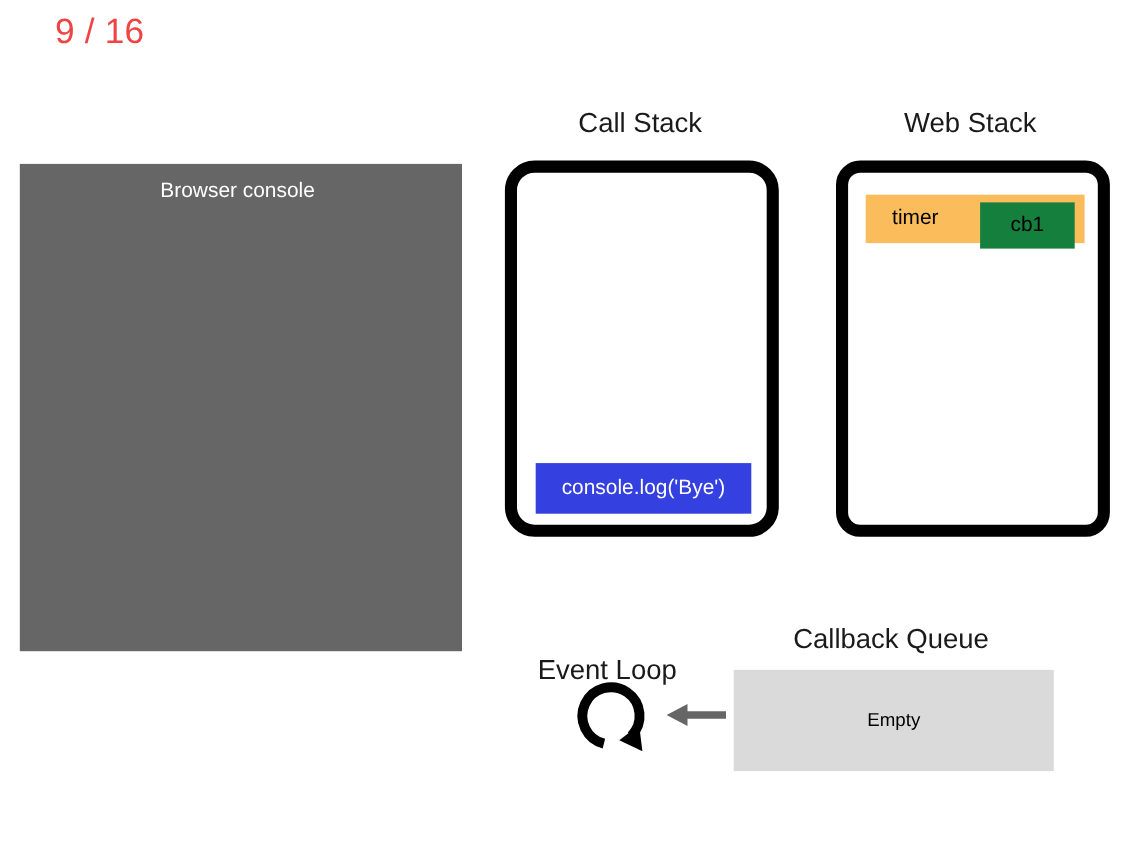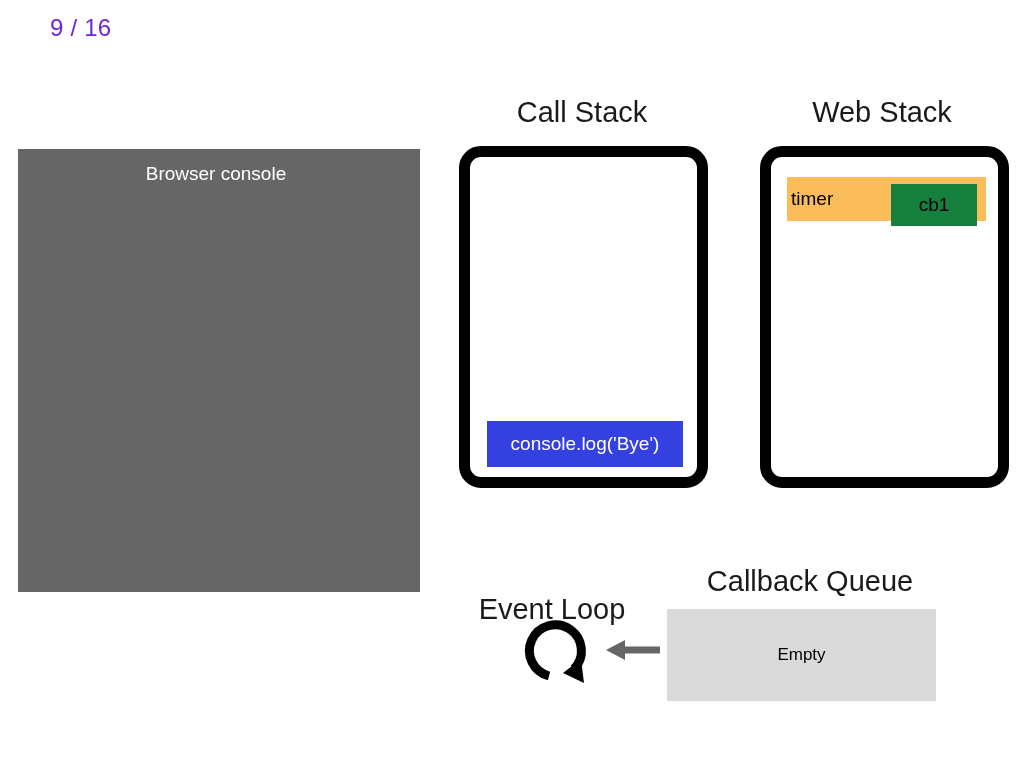--- a/index.html
+++ b/index.html
@@ -14,23 +14,23 @@
     overflow: hidden;
     font-family: "Liberation Sans", sans-serif;
     color: #000000;
   }
 
   
   .slide-counter {
     position: absolute;
     left: 50px;
     top: 13px;
-    font-size: 24px;
+    font-size: 32px;
     line-height: 30px;
-    color: #6d28d9;
+    color: #ef4444;
     letter-spacing: 0.2px;
   }
 
   
   .console-panel {
     position: absolute;
     left: 18px;
     top: 149px;
     width: 402px;
     height: 443px;
@@ -61,21 +61,21 @@
     line-height: 22px;
     color: #000000;
     white-space: pre;
   }
   .console-line.l0 { top: 31px; }
   .console-line.l1 { top: 72px; }
 
   
   .section-title {
     position: absolute;
-    font-size: 29px;
+    font-size: 25px;
     line-height: 30px;
     color: #1a1a1a;
     text-align: center;
     white-space: nowrap;
   }
   .title-callstack { left: 462px; top: 97px; width: 240px; }
   .title-webapis   { left: 762px; top: 97px; width: 240px; }
   .title-eventloop { left: 432px; top: 566px; width: 240px; margin-top: 28px; }
   .title-cbqueue   { left: 690px; top: 566px; width: 240px; }
 
@@ -85,20 +85,21 @@
     border: 11px solid #000000;
     border-radius: 22px;
     background: #ffffff;
     box-sizing: border-box;
   }
   .box-callstack {
     left: 459px;
     top: 146px;
     width: 249px;
     height: 342px;
+    border-radius: 27px;
   }
   .box-webapis {
     left: 760px;
     top: 146px;
     width: 249px;
     height: 342px;
   }
   .device-inner {
     position: absolute;
     left: 0;
@@ -130,21 +131,21 @@
     position: absolute;
     left: 16px;
     top: 20px;
     width: 199px;
     height: 44px;
     background: #fbbc5c;
     display: flex;
     align-items: center;
   }
   .webapi-task-label {
-    margin-left: 4px;
+    margin-left: 24px;
     font-size: 19px;
     color: #000000;
     white-space: nowrap;
   }
   .webapi-callback {
     position: absolute;
     right: 9px;
     top: 7px;
     width: 86px;
     height: 42px;
@@ -173,21 +174,21 @@
     top: 636px;
     width: 58px;
     height: 28px;
   }
 
   
   .callback-queue {
     position: absolute;
     left: 667px;
     top: 609px;
-    width: 269px;
+    width: 291px;
     height: 92px;
     background: #dadada;
     display: flex;
     align-items: center;
     justify-content: center;
   }
   .callback-queue-label {
     font-size: 17px;
     line-height: 20px;
     color: #000000;

